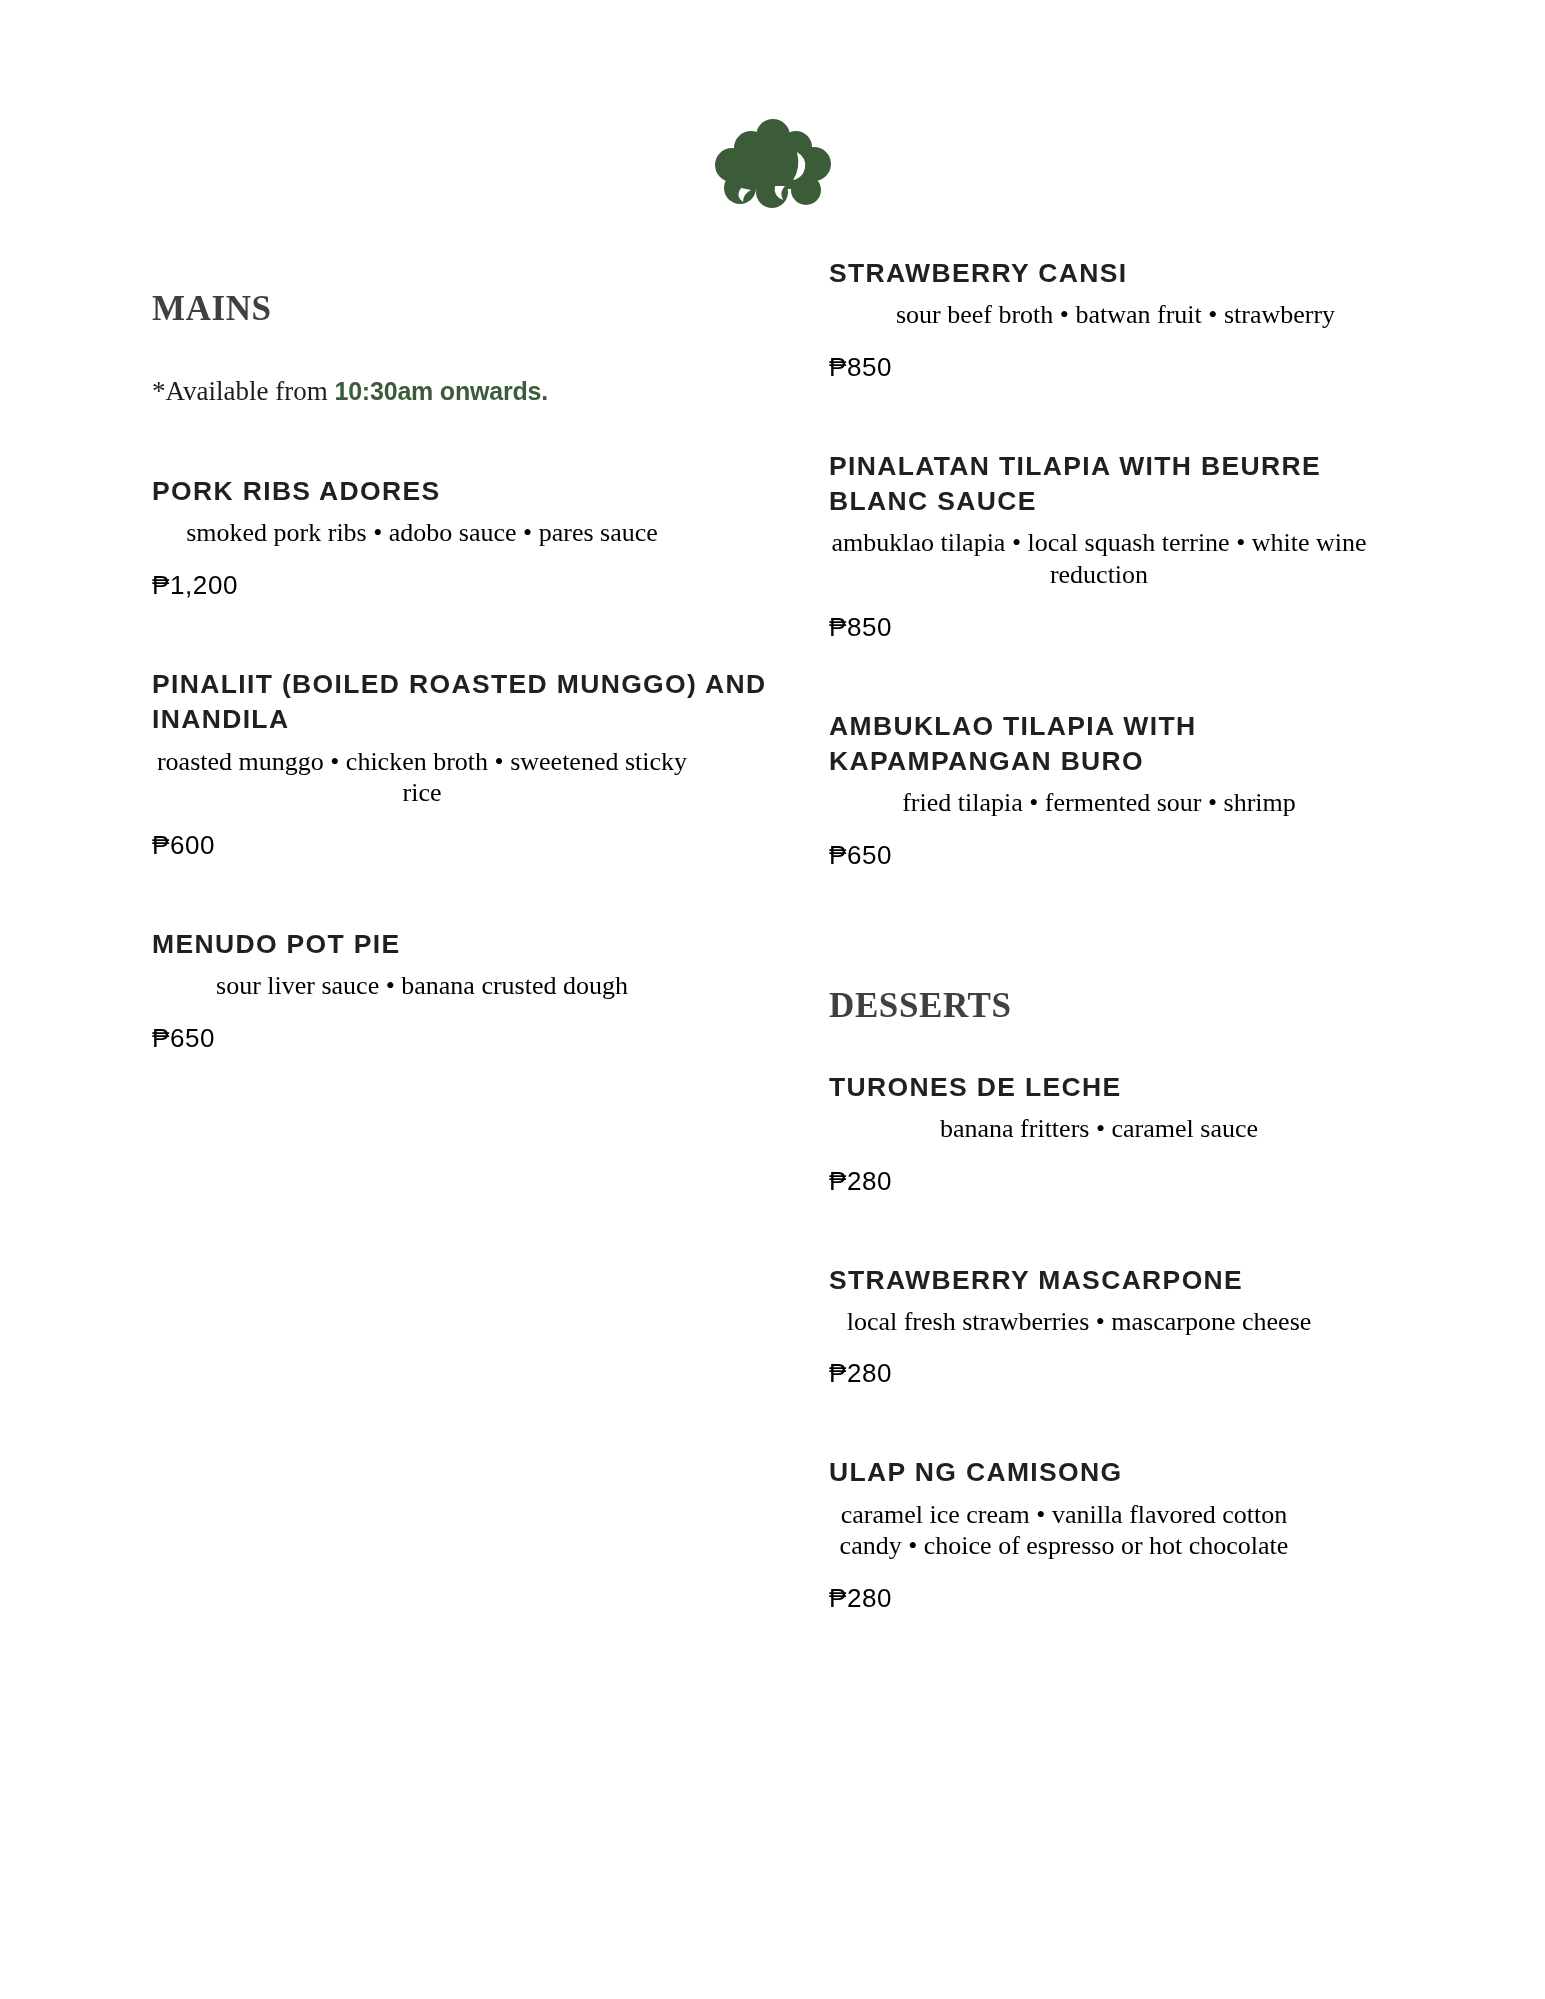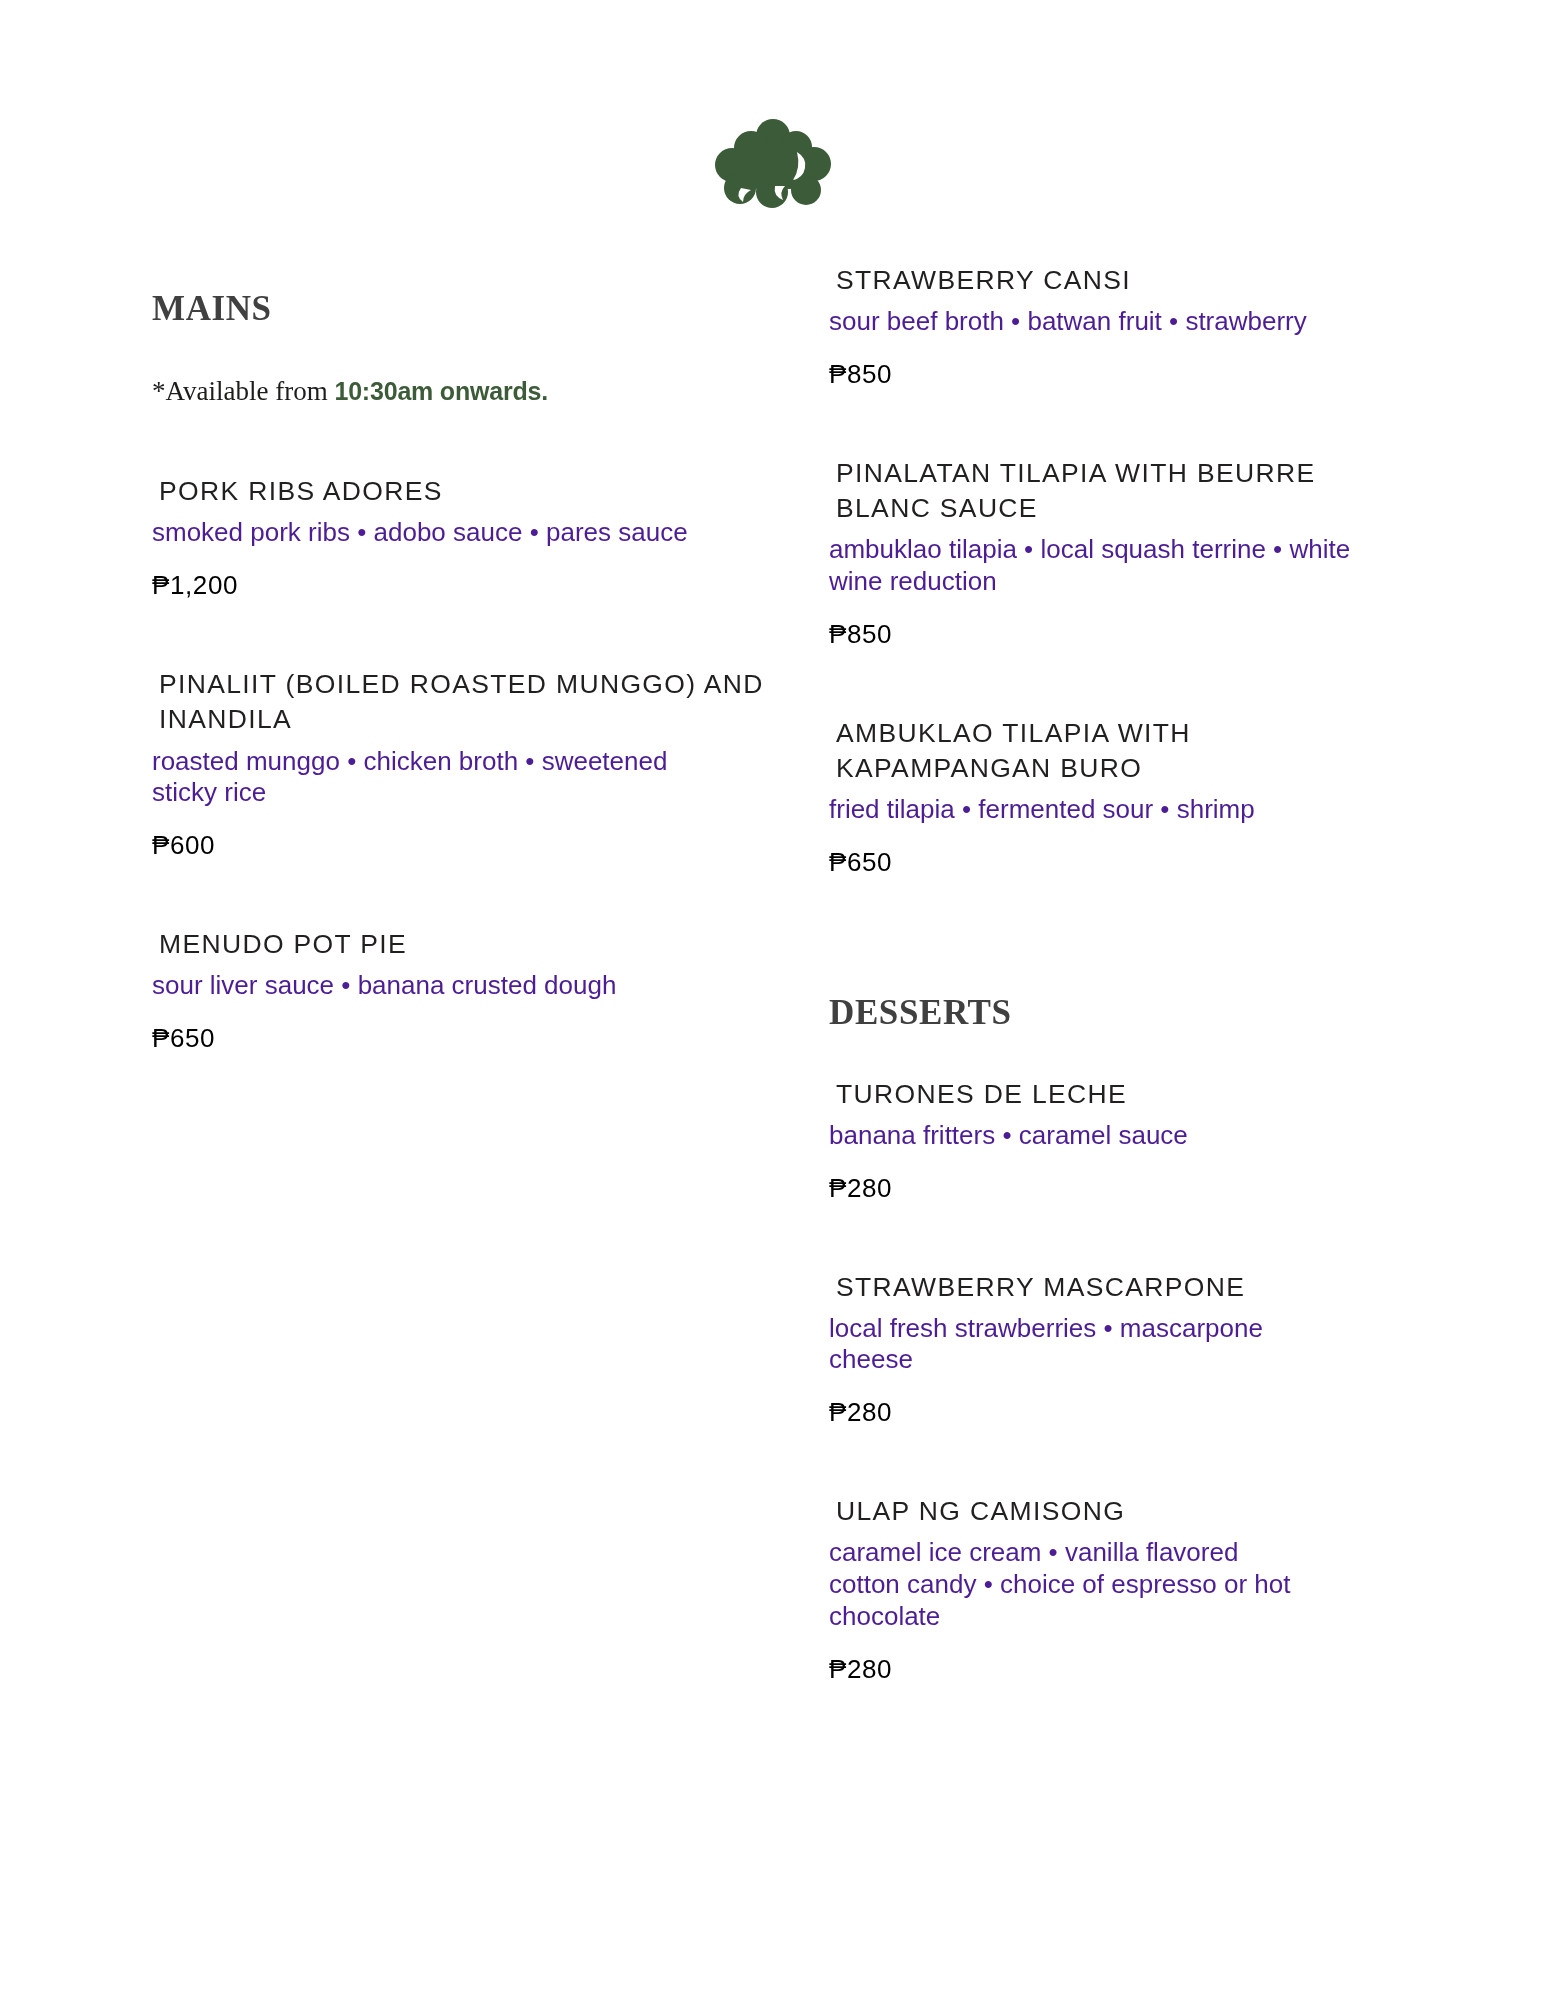--- a/index.html
+++ b/index.html
@@ -75,34 +75,35 @@
   }
 
   
   .item {
     margin-top: 66px;
   }
   .item.first-item { margin-top: 70px; }
 
   .item-name {
     font-family: "Liberation Sans", sans-serif;
-    font-weight: normal;
+    font-weight: bold;
     font-size: 26.5px;
     letter-spacing: 1.35px;
     line-height: 1.33;
     color: #221f1f;
-    margin: 7px;
+    margin: 0;
   }
   .item-desc {
-    font-family: Liberation Sans, sans-serif;
+    font-family: Liberation Serif, serif;
     font-size: 26px;
     line-height: 1.22;
-    color: #4c1d95;
+    color: #000000;
     margin: 8px 0 0 0;
     max-width: 540px;
+    text-align: center;
   }
   .item-price {
     font-family: "Liberation Sans", sans-serif;
     font-size: 26px;
     letter-spacing: 0.6px;
     color: #000000;
     margin: 21px 0 0 0;
   }
 
   .desserts-block { margin-top: 116px; }

